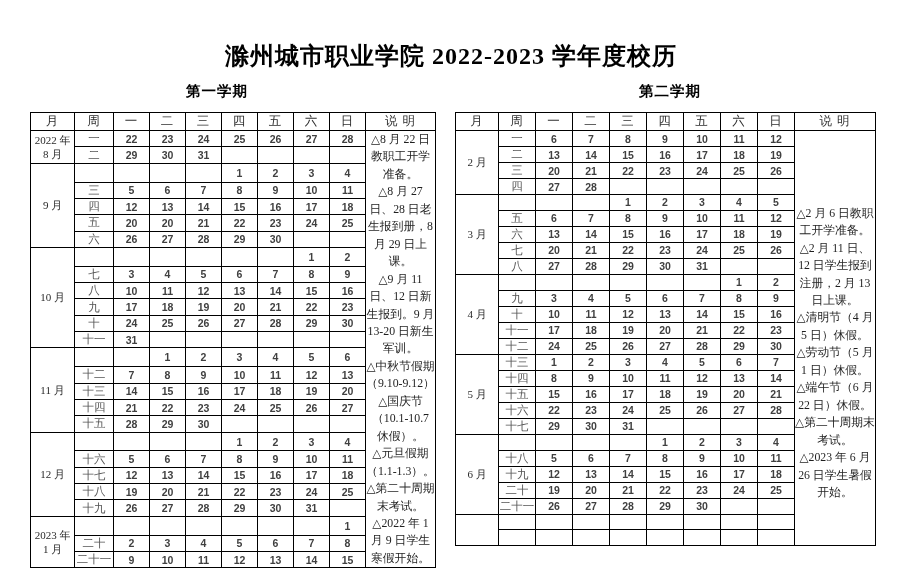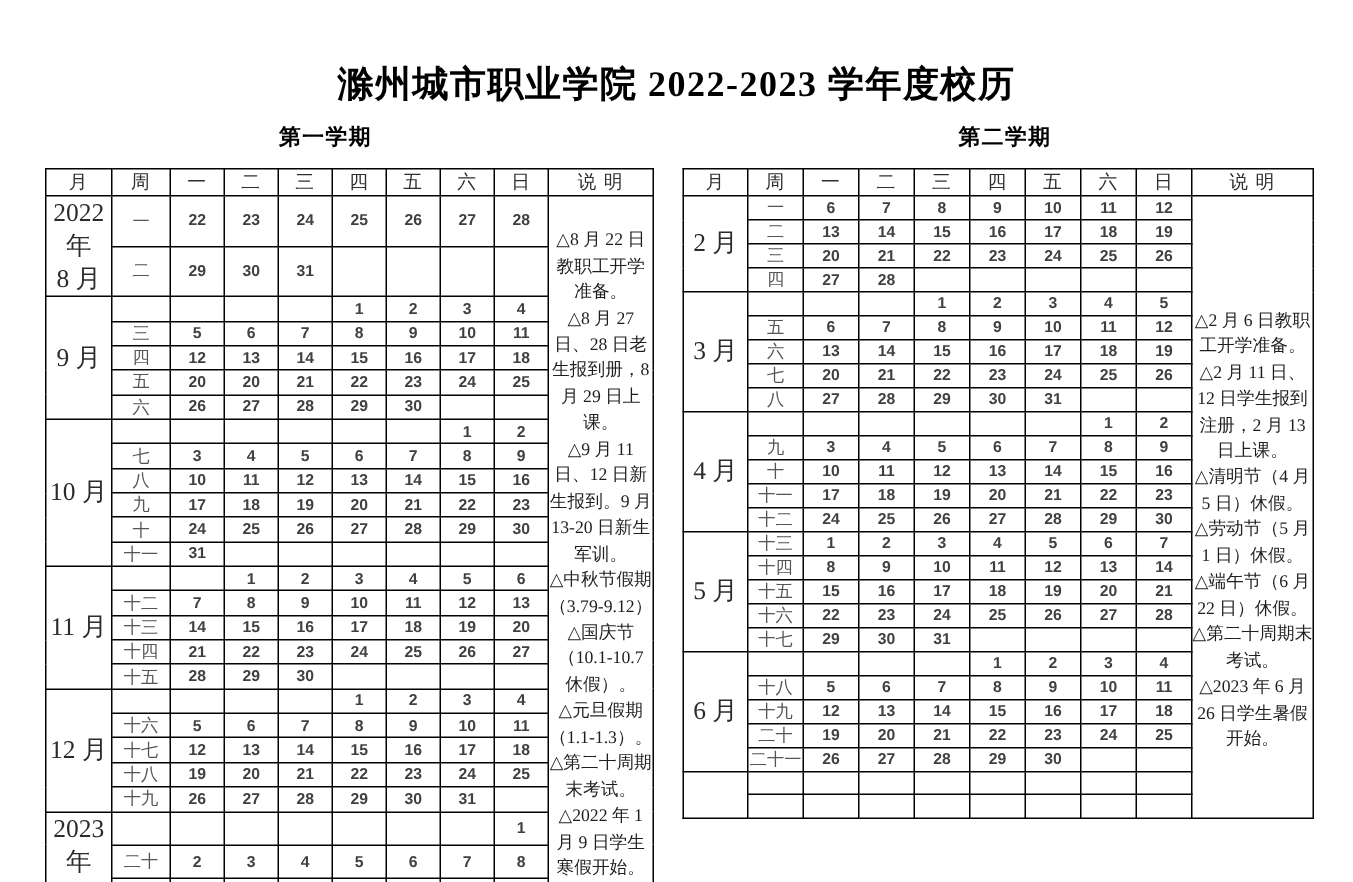--- a/index.html
+++ b/index.html
@@ -27,21 +27,21 @@
     border:1px solid #000;padding:0;text-align:center;vertical-align:middle;
     overflow:hidden;
   }
   table.cal thead tr{height:18px;}
   #table-0 tbody tr{height:16.35px;}
   #table-1 tbody tr{height:15.85px;}
   table.cal th{
     font-weight:normal;font-size:12.5px;color:#2e2e2e;letter-spacing:1px;
   }
   td.month{
-    font-size:17px;color:#2b2b2b;white-space:pre-line;line-height:1.3;margin-top:43px;
+    font-size:11px;color:#2b2b2b;white-space:pre-line;line-height:1.3;margin-top:43px;
   }
   td.week{
     font-size:11.5px;color:#555;
   }
   td.day{
     font-family:"Liberation Sans","DejaVu Sans",sans-serif;
     font-size:10.5px;font-weight:bold;color:#404040;
   }
   td.notes{
     vertical-align:top;text-align:left;
@@ -95,21 +95,21 @@
         <td class="day">23</td>
         <td class="day">24</td>
         <td class="day">25</td>
         <td class="day">26</td>
         <td class="day">27</td>
         <td class="day">28</td>
         <td class="notes" rowspan="26">
           <p>△8 月 22 日教职工开学准备。</p>
           <p>△8 月 27 日、28 日老生报到册，8 月 29 日上课。</p>
           <p>△9 月 11 日、12 日新生报到。9 月 13-20 日新生军训。</p>
-          <p>△中秋节假期（3.79-9.12）</p>
+          <p>△中秋节假期（9.10-9.12）</p>
           <p>△国庆节（10.1-10.7 休假）。</p>
           <p>△元旦假期（1.1-1.3）。</p>
           <p>△第二十周期末考试。</p>
           <p>△2022 年 1 月 9 日学生寒假开始。</p>
         </td>
       </tr>
       <tr>
         <td class="week">二</td>
         <td class="day">29</td>
         <td class="day">30</td>

